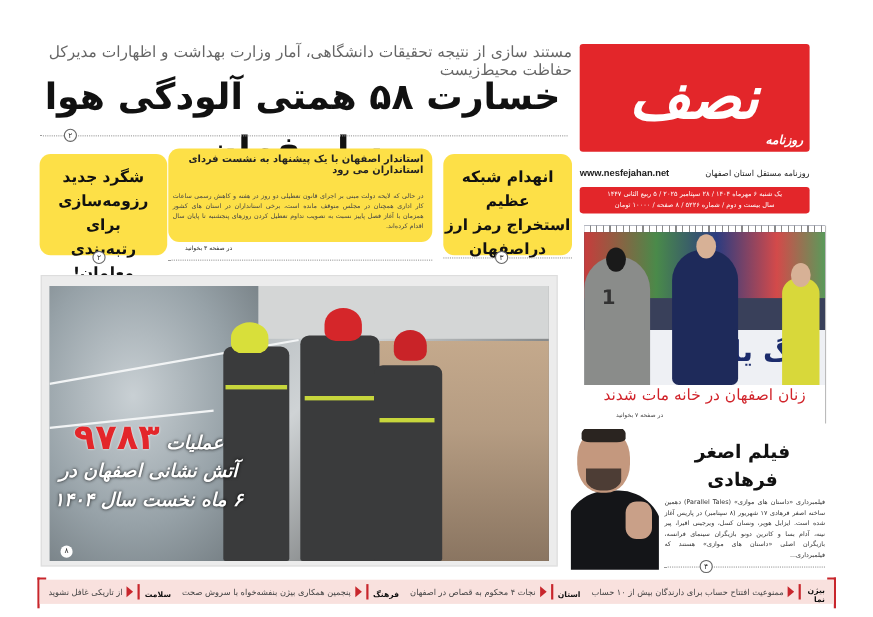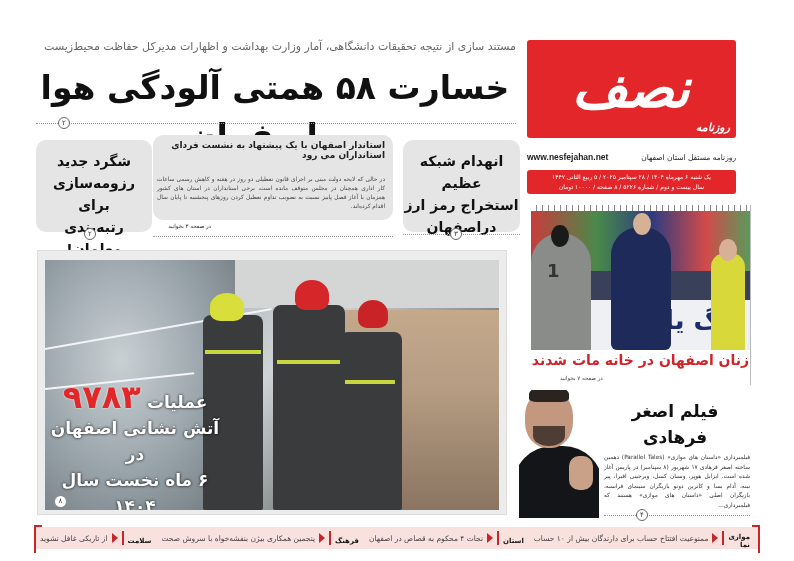--- a/index.html
+++ b/index.html
@@ -10,27 +10,27 @@
   
   .masthead { left: 527px; top: 40px; width: 209px; height: 98px; background: #e3262a; border-radius: 3px; overflow: hidden; }
   .masthead .logo-text { position: absolute; left: 4px; top: 2px; width: 200px; text-align: center; font-family: "DejaVu Serif", serif; font-weight: bold; font-size: 54px; color: #fff; line-height: 92px; font-style: italic; letter-spacing: -2px; }
   .masthead .sub-logo { position: absolute; right: 6px; bottom: 4px; color: #fff; font-size: 11px; font-weight: bold; font-style: italic; }
   .tagline-row { left: 527px; top: 150px; width: 209px; height: 14px; font-size: 8px; display: flex; justify-content: space-between; align-items: center; }
   .tagline-row .url { direction: ltr; font-family: "Liberation Sans", sans-serif; font-weight: bold; font-size: 8.5px; color: #222; }
   .tagline-row .tag { color: #222; font-size: 7.5px; text-align: center; }
   .dateline { left: 527px; top: 170px; width: 209px; height: 24px; background: #e3262a; border-radius: 3px; color: #fff; font-size: 6px; text-align: center; line-height: 10px; padding-top: 2px; }
 
   
-  .supertitle { left: 40px; top: 40px; width: 480px; text-align: center; font-size: 11px; color: #666; }
+  .supertitle { left: 40px; top: 40px; width: 480px; text-align: right; font-size: 14px; color: #666; }
   .headline { left: 30px; top: 64px; width: 490px; text-align: center; font-weight: bold; font-size: 33px; color: #111; letter-spacing: -1px; line-height: 48px; }
   .rule { height: 0; border-top: 1px dotted #9a9a9a; }
   .page-mark { width: 12px; height: 12px; border: 1px solid #666; border-radius: 50%; font-size: 7px; text-align: center; line-height: 10px; background: #fff; color: #333; }
 
   
-  .box { background: #e5e5e5; border-radius: 10px; }
+  .box { background: #fde047; border-radius: 10px; }
 
   .center-box { left: 153px; top: 135px; width: 240px; height: 70px; }
   .center-box .kicker { position: absolute; right: 8px; top: 5px; font-size: 9px; font-weight: bold; color: #222; }
   .center-box .title { position: absolute; right: 8px; top: 19px; font-size: 13.5px; font-weight: bold; color: #d1232a; }
   .center-box .body { position: absolute; right: 8px; top: 40px; width: 228px; font-size: 5.8px; line-height: 9px; color: #444; text-align: justify; }
   .center-more { left: 153px; top: 218px; width: 240px; height: 12px; }
   .center-more .tag { position: absolute; right: 178px; top: 0; background: #fff; font-size: 5.5px; padding: 1px 4px; color: #222; }
 
   .right-box { left: 403px; top: 140px; width: 117px; height: 92px; }
   .left-box { left: 36px; top: 140px; width: 116px; height: 92px; }
@@ -42,36 +42,36 @@
     background: linear-gradient(135deg, #8e979c 0%, #b7bdc0 30%, #cfd3d5 48%, #8a8d8e 70%, #58585a 100%); }
   .smoke { position: absolute; left: 0; top: 0; width: 190px; height: 250px; background: radial-gradient(ellipse at 40% 40%, #c9d0d4 0%, #97a2a8 55%, #6d767b 100%); }
   .sky { position: absolute; left: 190px; top: 0; width: 264px; height: 48px; background: #d4d6d6; }
   .building { position: absolute; left: 300px; top: 50px; width: 154px; height: 200px; background: linear-gradient(#c4a98c 0%, #b59c82 40%, #8a7561 100%); }
   .water { position: absolute; height: 2px; background: #f2f4f5; transform-origin: left; }
   .fighter { position: absolute; background: #3a3b3c; border-radius: 8px 8px 2px 2px; }
   .helmet { position: absolute; border-radius: 50% 50% 30% 30%; }
   .stripe { position: absolute; height: 4px; background: #c7d63c; }
   .fire-caption { position: absolute; left: 0; top: 120px; width: 180px; text-align: center; color: #fff; font-weight: bold; text-shadow: 0 0 3px #000; }
   .fire-caption .num { color: #e3262a; font-size: 32px; line-height: 34px; text-shadow: 0 0 2px #fff; }
-  .fire-caption .line { font-size: 17px; line-height: 26px; }
+  .fire-caption .line { font-size: 17px; line-height: 26px; font-style: italic; }
   .fire-caption .num-row { display: flex; justify-content: center; align-items: baseline; gap: 6px; }
   .fire-mark { position: absolute; left: 10px; top: 236px; width: 11px; height: 11px; border-radius: 50%; background: #fff; color: #333; font-size: 7px; text-align: center; line-height: 11px; }
 
   
   .sports { left: 531px; top: 205px; width: 219px; height: 145px; overflow: hidden; background: #39405a; }
   .ticks { position: absolute; left: 0; top: 0; width: 100%; height: 6px; background: repeating-linear-gradient(90deg, #fff 0 5px, #888 5px 6px); }
   .sp-bg { position: absolute; left: 0; top: 6px; width: 100%; height: 60px; background: linear-gradient(90deg, #c73c3c 0%, #4a8a4a 30%, #2c3c80 55%, #d34a4a 80%, #5a9a5a 100%); }
   .sp-banner { position: absolute; left: 0; top: 95px; width: 100%; height: 50px; background: #eef0f4; }
   .sp-banner-text { position: absolute; right: 20px; top: 100px; font-size: 26px; font-weight: bold; color: #1c2c6c; }
   .player-gk { position: absolute; left: 0; top: 28px; width: 60px; height: 117px; background: #8a8c8a; border-radius: 30px 30px 0 0; }
   .gk-num { position: absolute; left: 16px; top: 55px; font-size: 18px; color: #333; font-weight: bold; direction: ltr; }
   .player-main { position: absolute; left: 80px; top: 22px; width: 60px; height: 123px; background: #1e2a5a; border-radius: 28px 28px 6px 6px; }
   .player-ref { position: absolute; left: 180px; top: 48px; width: 34px; height: 97px; background: #d8d83a; border-radius: 14px 14px 0 0; }
   .head { position: absolute; width: 18px; height: 22px; border-radius: 50%; background: #d7b196; }
-  .sports-title { left: 531px; top: 352px; width: 219px; text-align: center; font-size: 14px; font-weight: bold; color: #d1232a; }
+  .sports-title { left: 531px; top: 352px; width: 219px; text-align: center; font-size: 14px; font-weight: normal; color: #d1232a; }
   .sports-more { left: 560px; top: 375px; font-size: 5.5px; color: #444; }
   .sports-rule { left: 750px; top: 205px; width: 1px; height: 180px; background: #bbb; }
 
   
   .farhadi-photo { left: 519px; top: 390px; width: 80px; height: 128px; overflow: hidden; }
   .farhadi-head { position: absolute; left: 6px; top: 0; width: 48px; height: 58px; border-radius: 45%; background: #c4987e; }
   .farhadi-hair { position: absolute; left: 10px; top: -4px; width: 40px; height: 16px; background: #2a2420; border-radius: 50% 50% 20% 20%; }
   .farhadi-beard { position: absolute; left: 14px; top: 36px; width: 32px; height: 20px; background: #4d3d35; border-radius: 0 0 50% 50%; }
   .farhadi-body { position: absolute; left: -6px; top: 56px; width: 90px; height: 80px; background: #141518; border-radius: 40px 40px 0 0; }
   .farhadi-hands { position: absolute; left: 50px; top: 66px; width: 24px; height: 34px; background: #c9a088; border-radius: 10px; }
@@ -193,21 +193,21 @@
   <div>فیلم اصغر فرهادی</div>
 </div>
 <div class="abs farhadi-body-text">فیلمبرداری «داستان های موازی» (Parallel Tales) دهمین ساخته اصغر فرهادی ۱۷ شهریور (۸ سپتامبر) در پاریس آغاز شده است. ایزابل هوپر، ونسان کسل، ویرجینی افیرا، پیر نینه، آدام بسا و کاترین دونو بازیگران سینمای فرانسه، بازیگران اصلی «داستان های موازی» هستند که فیلمبرداری...</div>
 <div class="abs rule" style="left:604px; top:515px; width:146px;"></div>
 <div class="abs page-mark" style="left:636px; top:509px;">۴</div>
 
 <div class="abs ticker-corner-r"></div>
 <div class="abs ticker-corner-l"></div>
 <div class="abs ticker">
   <div class="sec">
-    <span class="label">موازی نما</span>
+    <span class="label">بیژن نما</span>
     <span class="bar"></span>
     <span class="arrow"></span>
     <span class="text">ممنوعیت افتتاح حساب برای دارندگان بیش از ۱۰ حساب</span>
   </div>
   <div class="sec">
     <span class="label">استان</span>
     <span class="bar"></span>
     <span class="arrow"></span>
     <span class="text">نجات ۴ محکوم به قصاص در اصفهان</span>
   </div>

